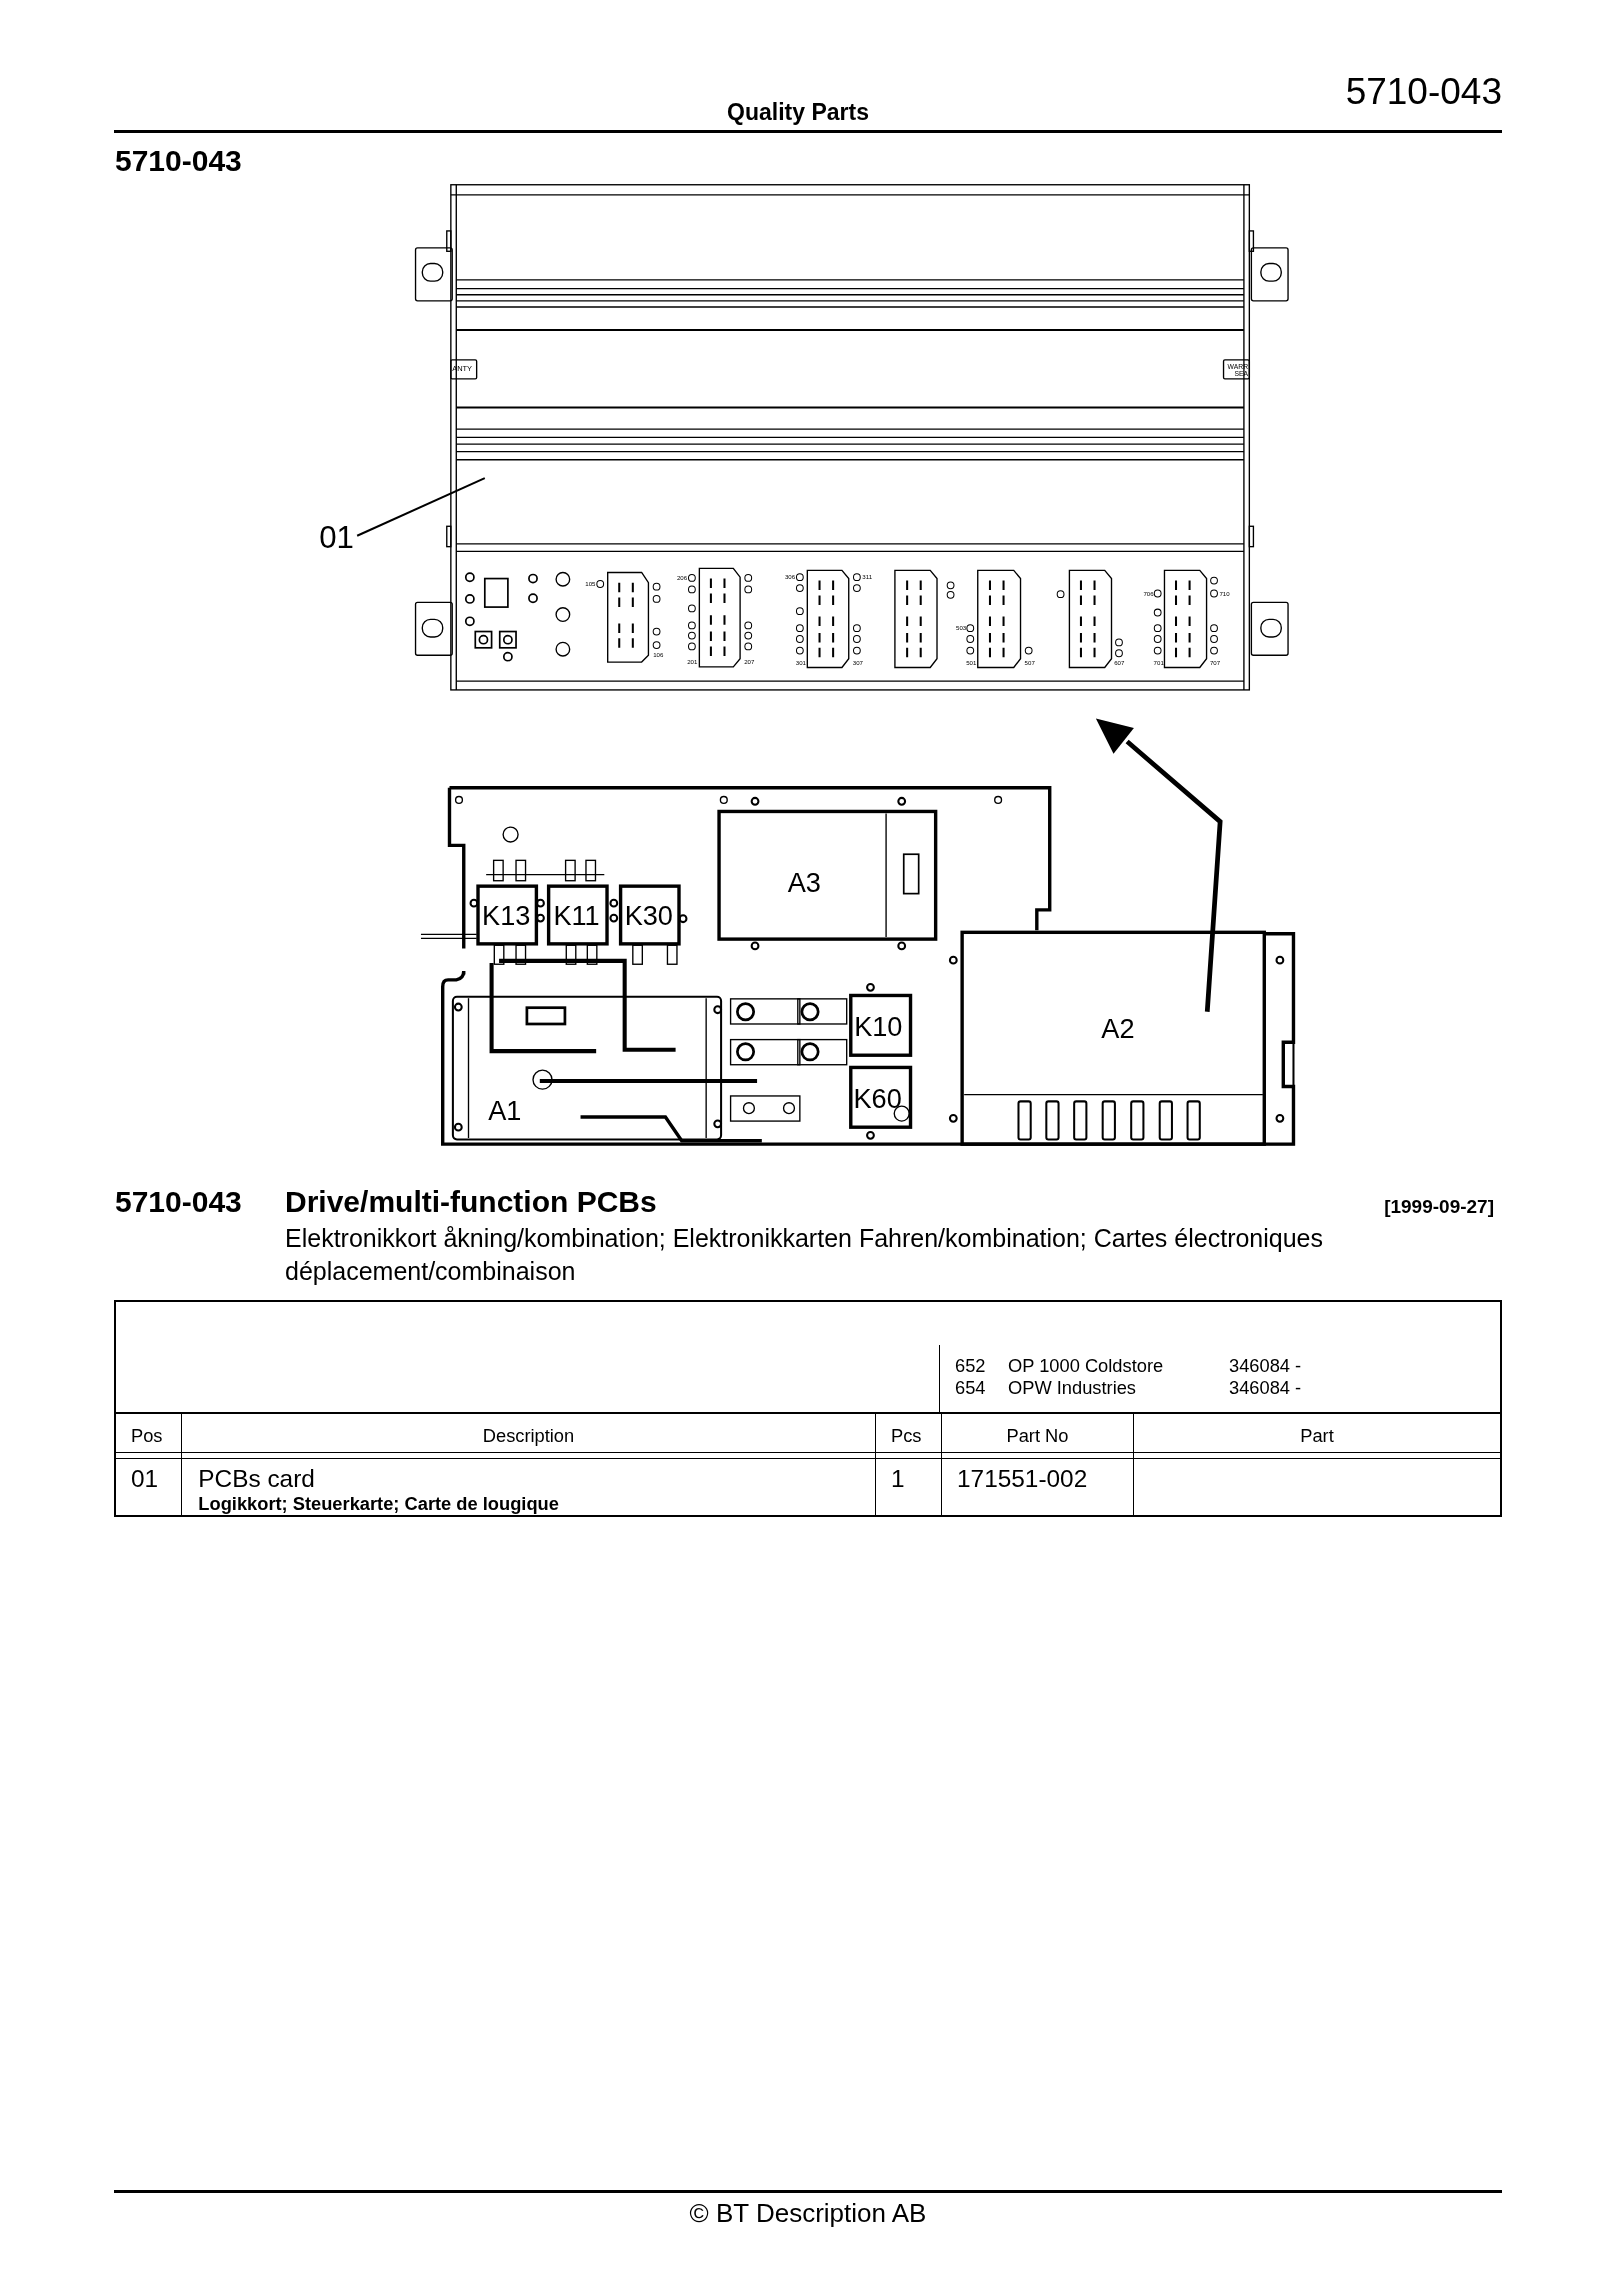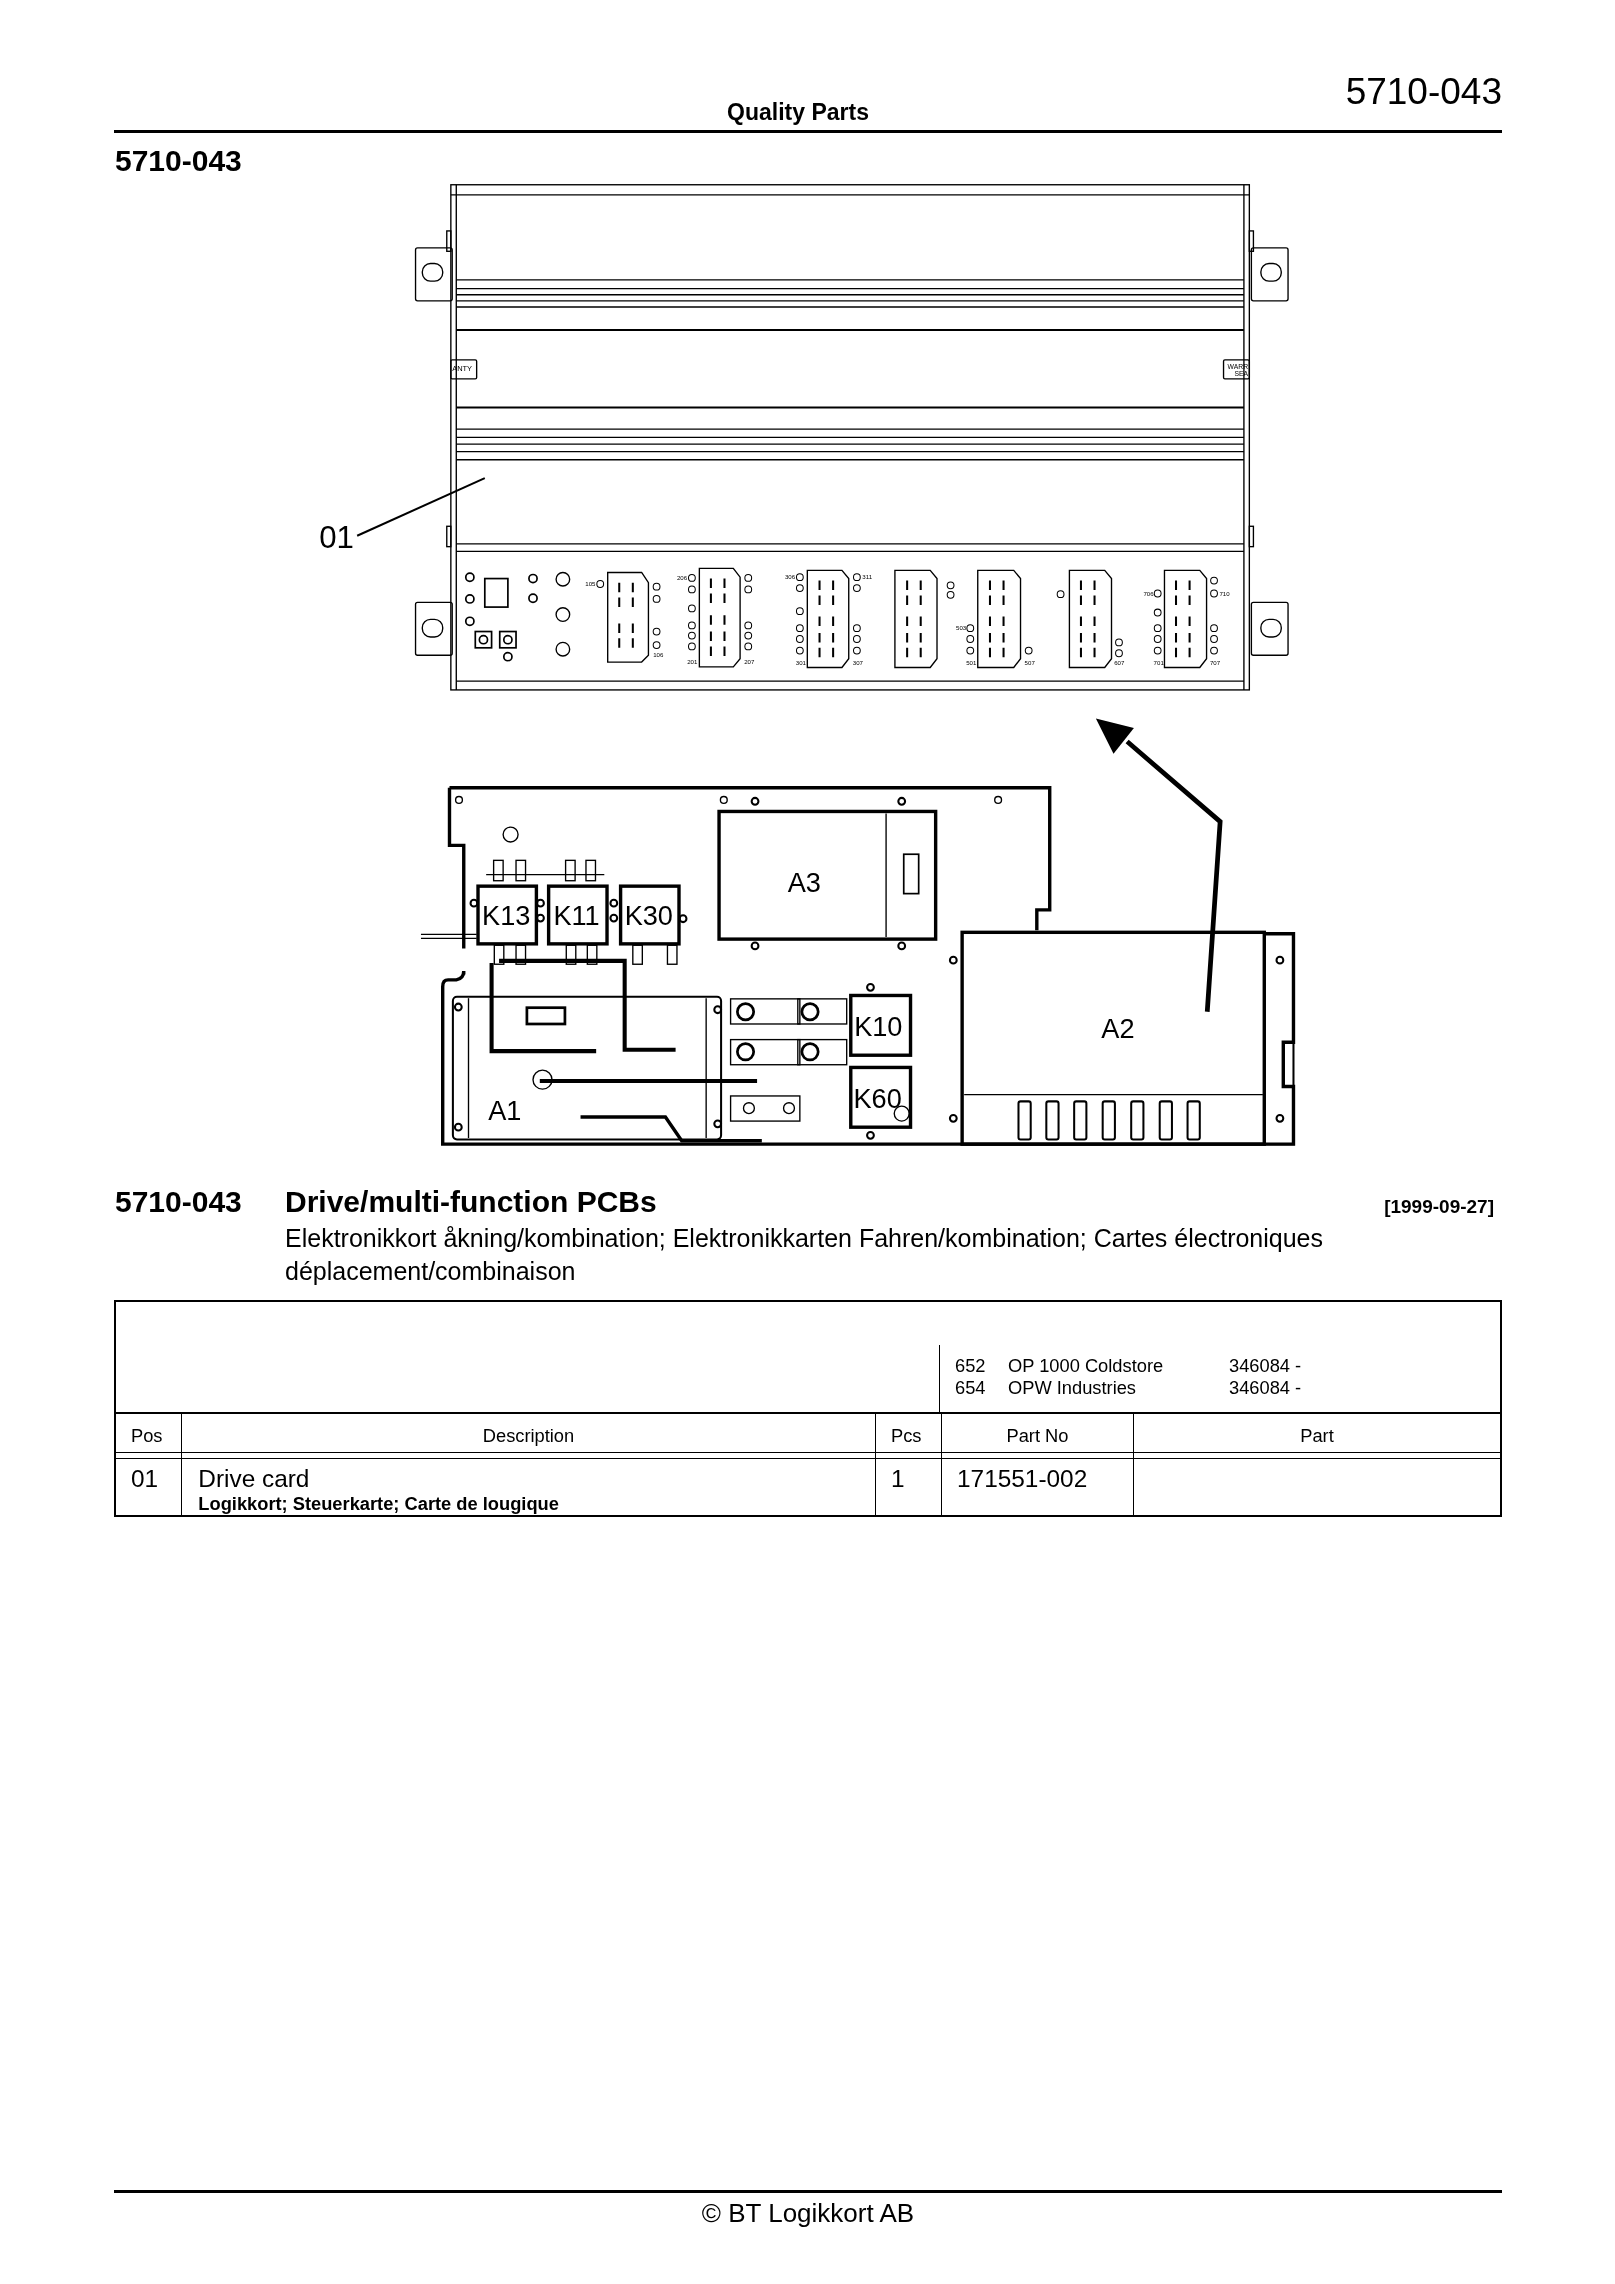--- a/index.html
+++ b/index.html
@@ -357,24 +357,24 @@
   <div class="gap-row">
     <div class="c-pos"></div>
       <div class="c-desc"></div>
       <div class="c-pcs"></div>
       <div class="c-part"></div>
       <div class="c-note"></div>
   </div>
   <div class="data-row">
     <div class="c-pos">01</div>
     <div class="c-desc">
-      <div class="desc-main">Drive card</div>
+      <div class="desc-main">PCBs card</div>
       <div class="desc-sub">Logikkort; Steuerkarte; Carte de lougique</div>
     </div>
     <div class="c-pcs">1</div>
     <div class="c-part">171551-002</div>
     <div class="c-note"></div>
   </div>
 </div>
 
 <div class="abs rule footer-rule"></div>
-<div class="abs footer-text">© BT Logikkort AB</div>
+<div class="abs footer-text">© BT Description AB</div>
 
 
 </body></html>

